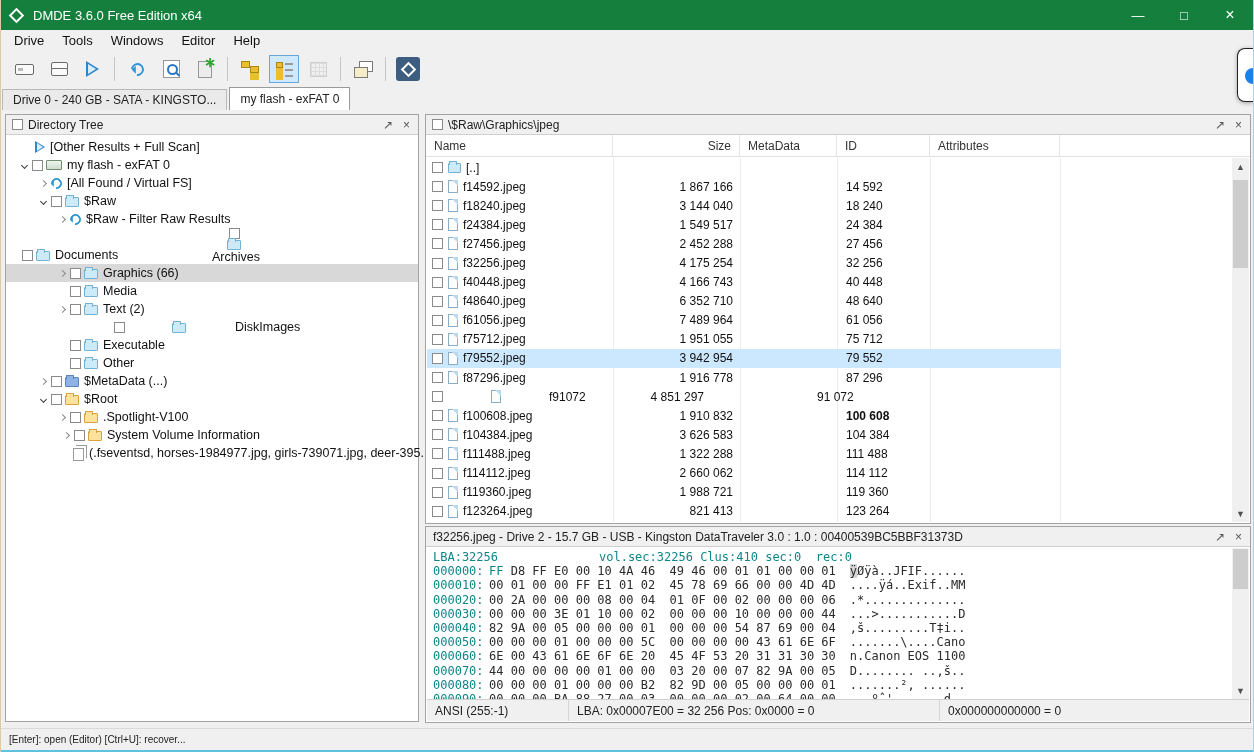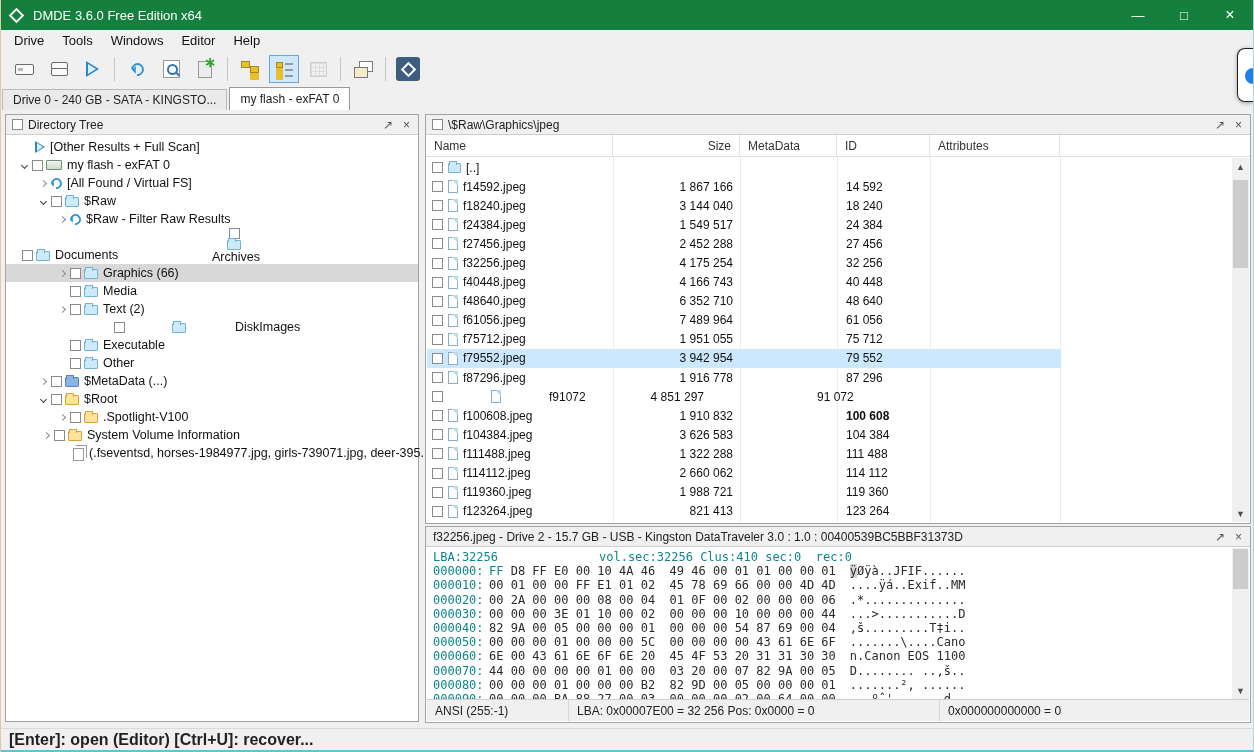--- a/index.html
+++ b/index.html
@@ -121,21 +121,21 @@
   .hx-off { color:#0e8688; width:56px; flex:none; }
   .hx-bytes { flex:none; }
   .hx-ascii { margin-left:14px; }
   .hx-cur { color:#0e8688; }
   .hx-acur { background:#d5d5d5; }
   #hexStatus { position:absolute; left:1px; right:1px; bottom:1px; height:22px; background:#f0f0f0; border-top:1px solid #cfcfcf;
                display:flex; font-size:12px; color:#222; align-items:center; }
   .hx-seg { padding:0 8px; border-right:1px solid #d6d6d6; height:100%; display:flex; align-items:center; white-space:nowrap; }
   
   #statusbar { position:absolute; left:0; right:0; bottom:0; height:24px; background:#f0f0f0; border-top:1px solid #dadada;
-               display:flex; align-items:center; font-size:16px; color:#222; padding-left:8px; border-bottom:2px solid #5fc2df;font-weight:bold; }
+               display:flex; align-items:center; font-size:10px; color:#222; padding-left:8px; border-bottom:2px solid #5fc2df; }
   
   #overlay-widget { position:absolute; right:0; top:48px; width:16px; height:54px; background:#fff; border:1px solid #222;
                     border-right:none; border-radius:8px 0 0 8px; box-shadow:0 1px 4px rgba(0,0,0,.35); z-index:50; }
   #overlay-widget::before { content:""; position:absolute; right:-8px; top:19px; width:16px; height:16px; border-radius:50%; background:#1f7fe8; }
 </style>
 </head>
 <body>
 
 <div id="titlebar">
   <span class="win-logo"></span>
@@ -319,21 +319,21 @@
           <span>$Root</span>
         </div>
         <div class="tree-row" style="padding-left: 48px;">
           <span class="exp-slot">
             <span class="chev-r"></span>
           </span>
           <span class="cb"></span>
           <span class="t-ic fold fold-yl"></span>
           <span>.Spotlight-V100</span>
         </div>
-        <div class="tree-row" style="padding-left: 32px; text-align: right;">
+        <div class="tree-row" style="padding-left: 52px; text-align: right;">
           <span class="exp-slot">
             <span class="chev-r"></span>
           </span>
           <span class="cb"></span>
           <span class="t-ic fold fold-yl"></span>
           <span>System Volume Information</span>
         </div>
         <div class="tree-row" style="padding-left: 67px;">
           <span class="t-ic t-files"></span>
           <span>(.fseventsd, horses-1984977.jpg, girls-739071.jpg, deer-395...)</span>

